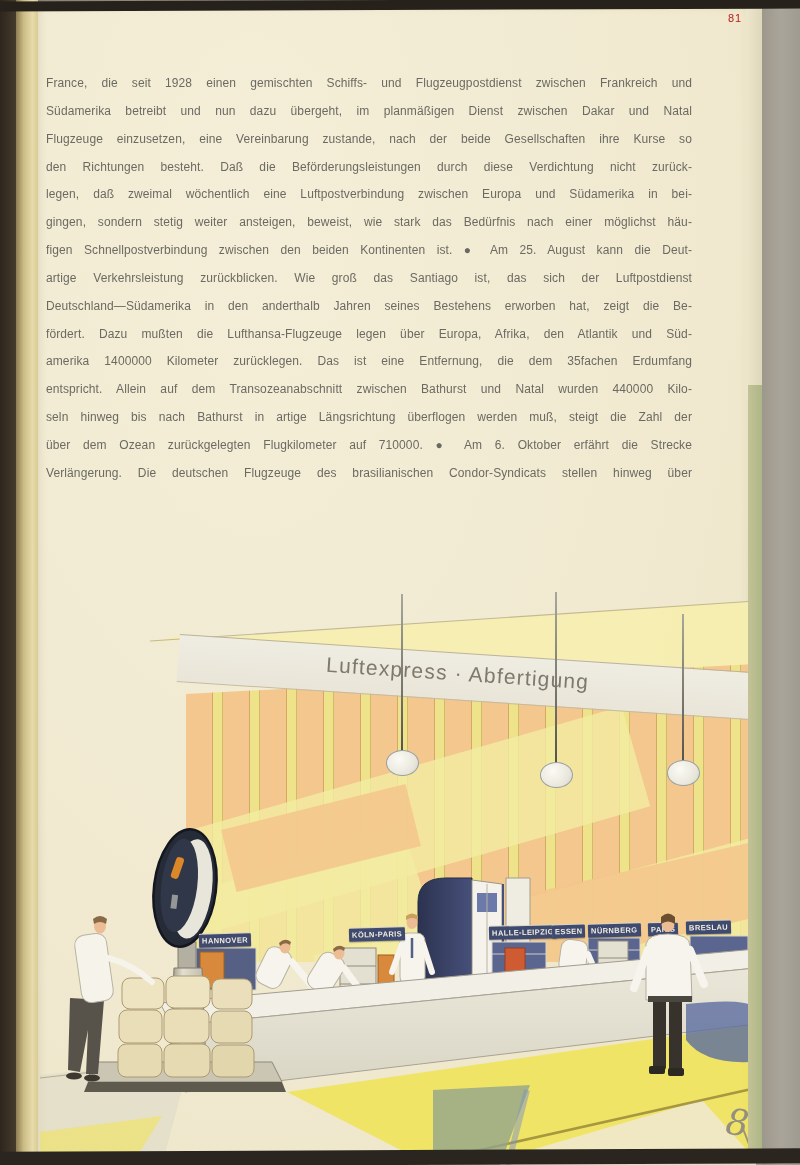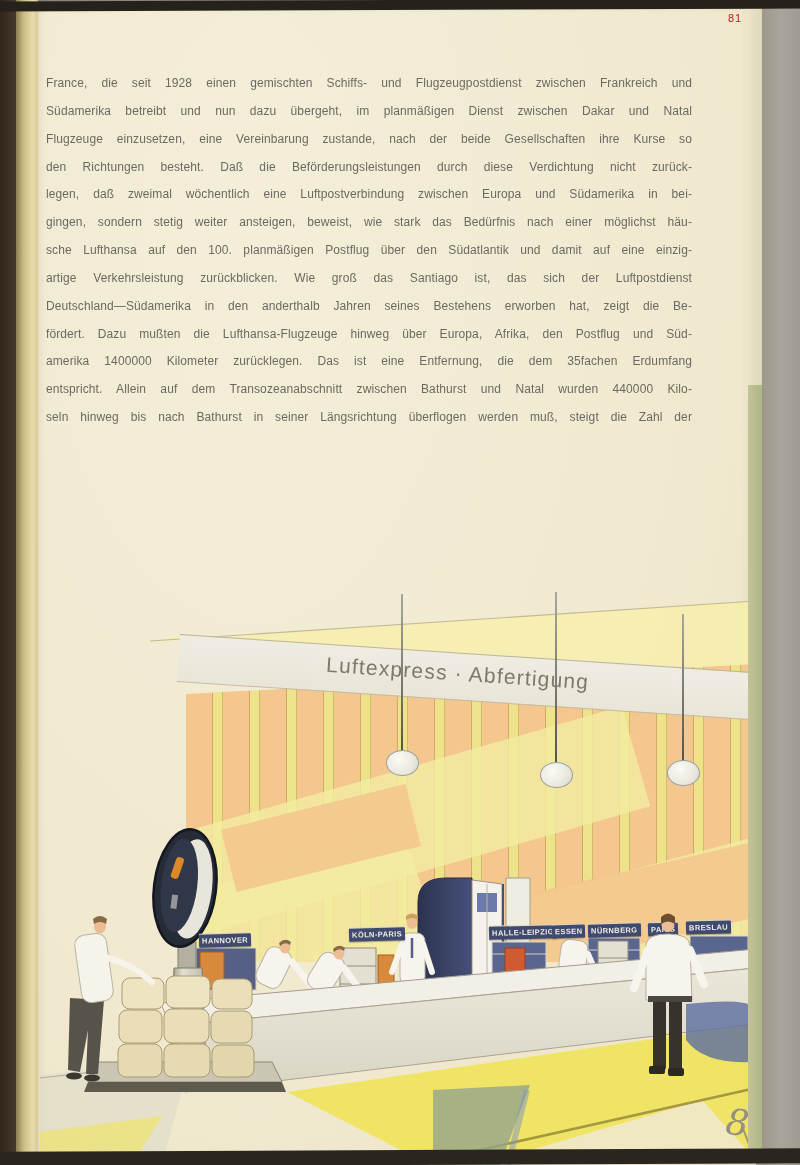--- a/index.html
+++ b/index.html
@@ -88,27 +88,29 @@
 
 <div class="abs page-number">81</div>
 
 <div class="abs textblock">
   <div class="tl">France, die seit 1928 einen gemischten Schiffs- und Flugzeugpostdienst zwischen Frankreich und</div>
   <div class="tl">Südamerika betreibt und nun dazu übergeht, im planmäßigen Dienst zwischen Dakar und Natal</div>
   <div class="tl">Flugzeuge einzusetzen, eine Vereinbarung zustande, nach der beide Gesellschaften ihre Kurse so</div>
   <div class="tl">den Richtungen besteht. Daß die Beförderungsleistungen durch diese Verdichtung nicht zurück-</div>
   <div class="tl">legen, daß zweimal wöchentlich eine Luftpostverbindung zwischen Europa und Südamerika in bei-</div>
   <div class="tl">gingen, sondern stetig weiter ansteigen, beweist, wie stark das Bedürfnis nach einer möglichst häu-</div>
-  <div class="tl">sche Lufthansa auf den 100. planmäßigen Postflug über den Südatlantik und damit auf eine einzig-</div>
+  <div class="tl">figen Schnellpostverbindung zwischen den beiden Kontinenten ist. ● Am 25. August kann die Deut-</div>
   <div class="tl">artige Verkehrsleistung zurückblicken. Wie groß das Santiago ist, das sich der Luftpostdienst</div>
   <div class="tl">Deutschland—Südamerika in den anderthalb Jahren seines Bestehens erworben hat, zeigt die Be-</div>
-  <div class="tl">fördert. Dazu mußten die Lufthansa-Flugzeuge hinweg über Europa, Afrika, den Postflug und Süd-</div>
+  <div class="tl">fördert. Dazu mußten die Lufthansa-Flugzeuge legen über Europa, Afrika, den Atlantik und Süd-</div>
   <div class="tl">amerika 1400000 Kilometer zurücklegen. Das ist eine Entfernung, die dem 35fachen Erdumfang</div>
   <div class="tl">entspricht. Allein auf dem Transozeanabschnitt zwischen Bathurst und Natal wurden 440000 Kilo-</div>
-  <div class="tl">seln hinweg bis nach Bathurst in seiner Längsrichtung überflogen werden muß, steigt die Zahl der</div>
+  <div class="tl">seln hinweg bis nach Bathurst in artige Längsrichtung überflogen werden muß, steigt die Zahl der</div>
+  <div class="tl">über dem Ozean zurückgelegten Flugkilometer auf 710000. ● Am 6. Oktober erfährt die Strecke</div>
+  <div class="tl">Verlängerung. Die deutschen Flugzeuge des brasilianischen Condor-Syndicats stellen hinweg über</div>
 </div>
 
 <svg class="abs svglayer" viewBox="0 0 800 1165">
   <polygon points="150,642 756,601 756,671 181,636" fill="#f6eeae" opacity="0.9"></polygon>
   <line x1="150" y1="641" x2="756" y2="601" stroke="#b9ad83" stroke-width="1.2" opacity="0.8"></line>
 </svg>
 
 <div class="abs wall">
   <div class="beam beam1"></div>
   <div class="beam beam2"></div>

